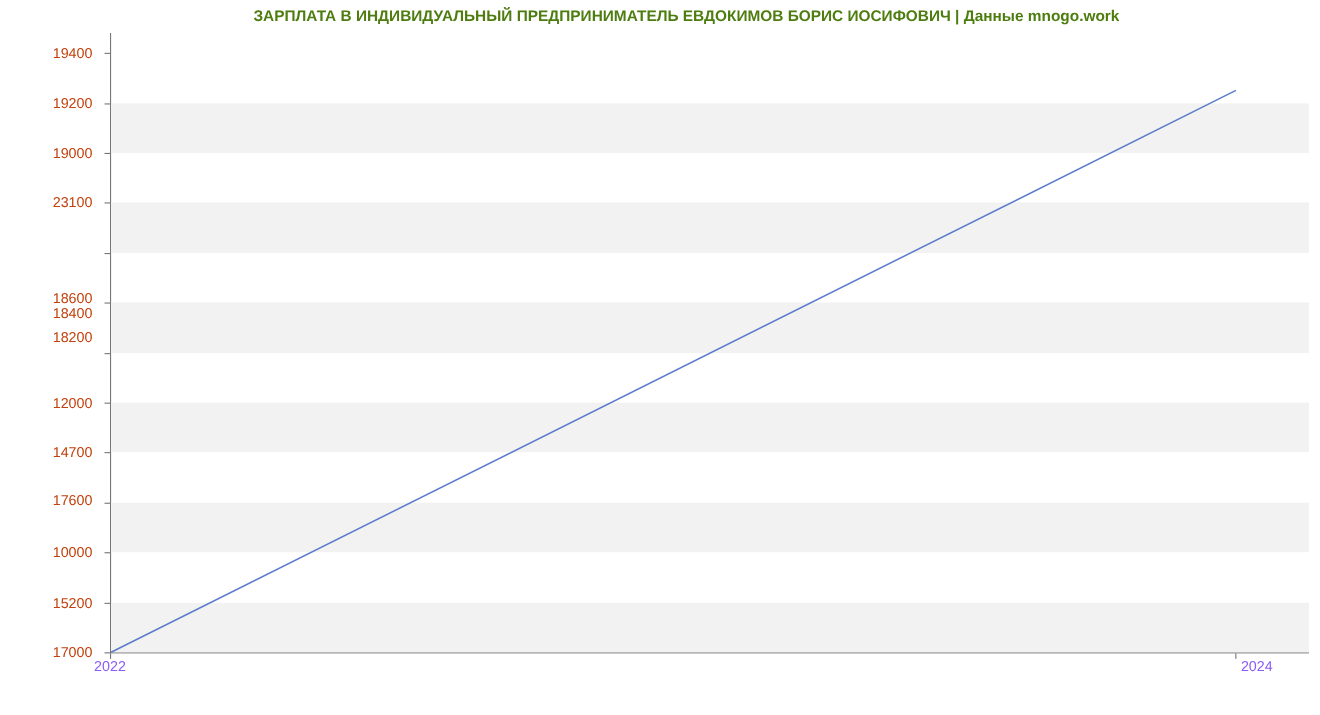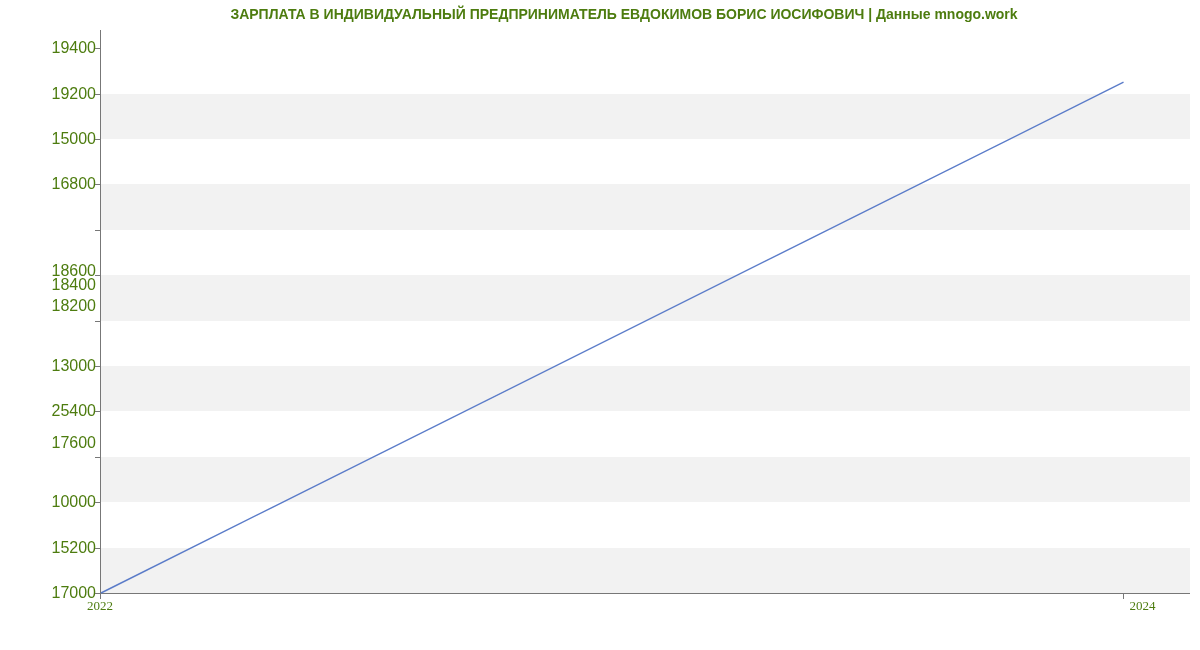--- a/index.html
+++ b/index.html
@@ -39,32 +39,31 @@
   .band {
     position: absolute;
     left: 0;
     width: 100%;
     background: #f2f2f2;
   }
   .y-tick-label {
     position: absolute;
     right: 1104px;
     width: 60px;
-    text-align: right;
-    font-size: 16px;
-    color: #4d7c0f;
+    text-align: center;
+    font-size: 13px;
+    color: #c2410c;
     transform: translateY(-50%);
   }
   .x-tick-label {
     position: absolute;
     top: 598px;
     font-size: 13px;
-    color: #4d7c0f;
+    color: #8b5cf6;
     transform: translateX(-50%);
-    font-family: Liberation Serif, serif;
   }
   .tick-mark-y {
     position: absolute;
     left: 95px;
     width: 5px;
     height: 1px;
     background: #777;
   }
   .tick-mark-x {
     position: absolute;
@@ -98,35 +97,35 @@
       <svg class="line-layer" id="line-layer" preserveAspectRatio="none" viewBox="0 0 1089 563">
         <path d="M0 563 L1022.5352112675533 52.21370967741939" fill="none" stroke="#5b7cc9" stroke-width="1.4"></path>
       </svg>
   </div>
 <div class="y-tick-label" style="top: 593px;">17000</div>
     <div class="tick-mark-y" style="top: 593px;"></div>
     <div class="y-tick-label" style="top: 547.597px;">15200</div>
     <div class="tick-mark-y" style="top: 547.597px;"></div>
     <div class="y-tick-label" style="top: 502.194px;">10000</div>
     <div class="tick-mark-y" style="top: 502.194px;"></div>
-    <div class="y-tick-label" style="top: 443px;">17600</div>
+    <div class="y-tick-label" style="top: 455px;">17600</div>
     <div class="tick-mark-y" style="top: 456.79px;"></div>
-    <div class="y-tick-label" style="top: 411.387px;">25400</div>
+    <div class="y-tick-label" style="top: 411.387px;">14700</div>
     <div class="tick-mark-y" style="top: 411.387px;"></div>
-    <div class="y-tick-label" style="top: 365.984px;">13000</div>
+    <div class="y-tick-label" style="top: 365.984px;">12000</div>
     <div class="tick-mark-y" style="top: 365.984px;"></div>
     <div class="y-tick-label" style="top: 306px;">18200</div>
     <div class="tick-mark-y" style="top: 320.581px;"></div>
     <div class="y-tick-label" style="top: 285px;">18400</div>
     <div class="tick-mark-y" style="top: 275.177px;"></div>
     <div class="y-tick-label" style="top: 229.774px; margin-top: 41px;">18600</div>
     <div class="tick-mark-y" style="top: 229.774px;"></div>
-    <div class="y-tick-label" style="top: 184.371px;">16800</div>
+    <div class="y-tick-label" style="top: 184.371px;">23100</div>
     <div class="tick-mark-y" style="top: 184.371px;"></div>
-    <div class="y-tick-label" style="top: 138.968px;">15000</div>
+    <div class="y-tick-label" style="top: 138.968px;">19000</div>
     <div class="tick-mark-y" style="top: 138.968px;"></div>
     <div class="y-tick-label" style="top: 93.5645px;">19200</div>
     <div class="tick-mark-y" style="top: 93.5645px;"></div>
     <div class="y-tick-label" style="top: 48.1613px;">19400</div>
     <div class="tick-mark-y" style="top: 48.1613px;"></div>
     <div class="x-tick-label" style="left: 100px;">2022</div>
     <div class="tick-mark-x" style="left: 100px;"></div>
     <div class="x-tick-label" style="left: 1122.54px; margin-left: 20px;">2024</div>
     <div class="tick-mark-x" style="left: 1122.54px;"></div>
   </div>

